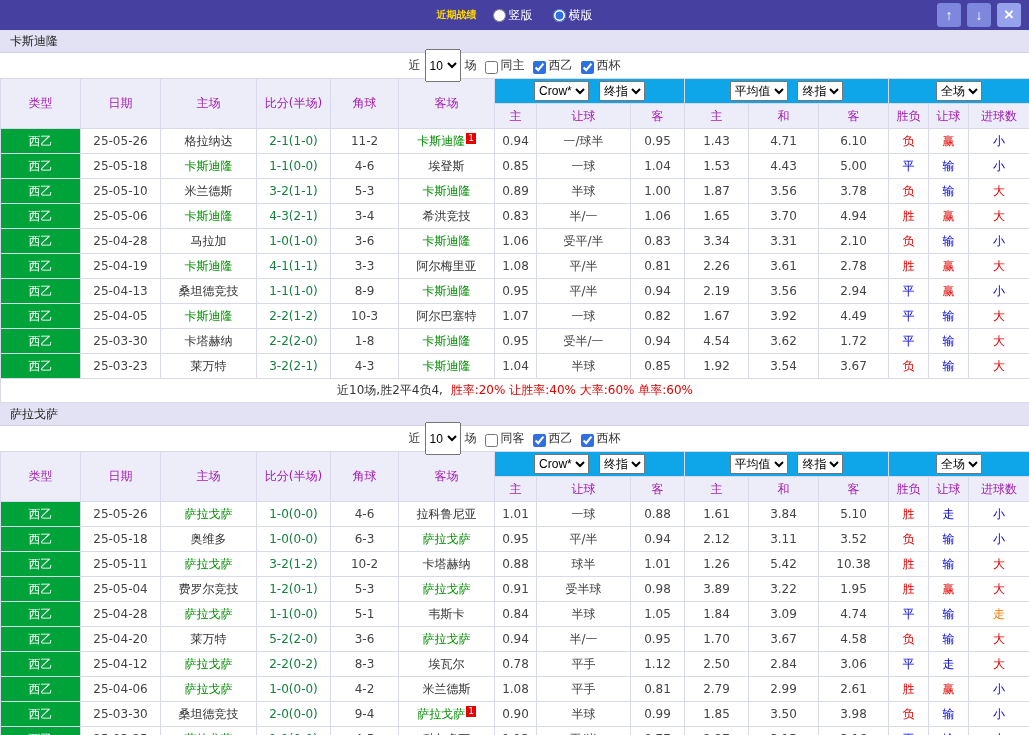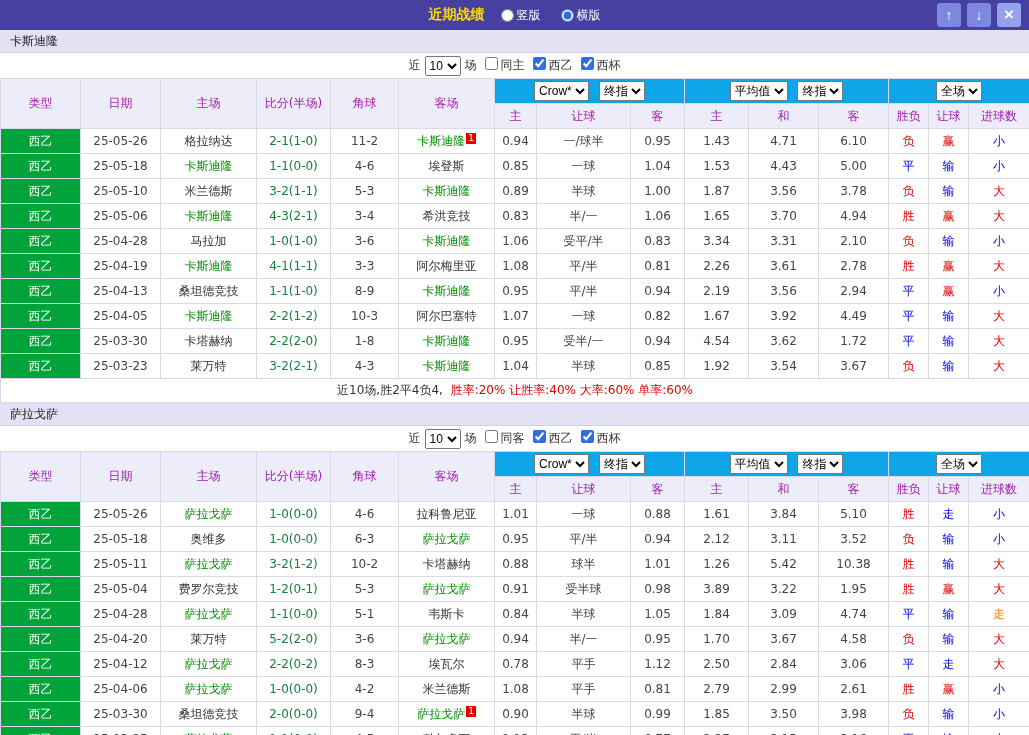--- a/index.html
+++ b/index.html
@@ -1,30 +1,30 @@
 <!DOCTYPE html>
 <html><head>
 <meta charset="utf-8">
 <style>
   html,body{margin:0;padding:0}
   body{width:1029px;font-family:"DejaVu Sans","Liberation Sans",sans-serif;font-size:12px;color:#333;background:#fff}
   
   .topbar{height:30px;background:#4641a1;display:flex;align-items:center;justify-content:center;position:relative;color:#fff}
-  .topbar .title{color:#ffd800;font-weight:bold;font-size:14px;margin-right:16px}
+  .topbar .title{color:#ffd800;font-weight:bold;font-size:10px;margin-right:16px}
   .radio-group{display:flex;gap:20px;align-items:center}
   .radio-group label{display:flex;align-items:center;gap:3px;cursor:pointer}
   .radio-group input{margin:0;accent-color:#2f6fe4}
   .tb-buttons{position:absolute;right:8px;top:3px;display:flex;gap:6px}
   .tb-btn{width:24px;height:24px;border:none;border-radius:3px;background:#7c87dd;color:#fff;font-size:14px;font-weight:bold;line-height:22px;cursor:pointer;padding:0}
   .tb-btn.close{background:#96a2ec;font-size:17px}
   
   .team-header{height:22px;background:#e3e2f4;border-bottom:1px solid #cfcfe6;display:flex;align-items:center;padding:0 10px;color:#222}
   .filter-row{height:25px;display:flex;align-items:center;justify-content:center}
-  .filter-row select{font-size:12px;height:20px;margin:0 4px}
-  .filter-row label{display:flex;align-items:flex-start;cursor:pointer}
+  .filter-row select{font-size:12px;height:33px;margin:0 4px}
+  .filter-row label{display:flex;align-items:flex-end;cursor:pointer}
   .filter-row input[type=checkbox]{width:13px;height:13px;margin:0 3px 0 8px;accent-color:#2f6fe4}
   
   table{width:100%;border-collapse:collapse;table-layout:fixed}
   th,td{border:1px solid #d9d9ec;text-align:center;font-weight:normal;height:24px;padding:0 1px;overflow:hidden;white-space:nowrap}
   thead th.lab{background:#edecf9;color:#a21caf}
   thead th.dd{background:#0ea5e9}
   thead th.dd select{font-size:12px;height:20px;margin:0 3px}
   tbody td{color:#444}
   td.type{background:#00a23a;color:#fff}
   td.score{color:#15803d}

